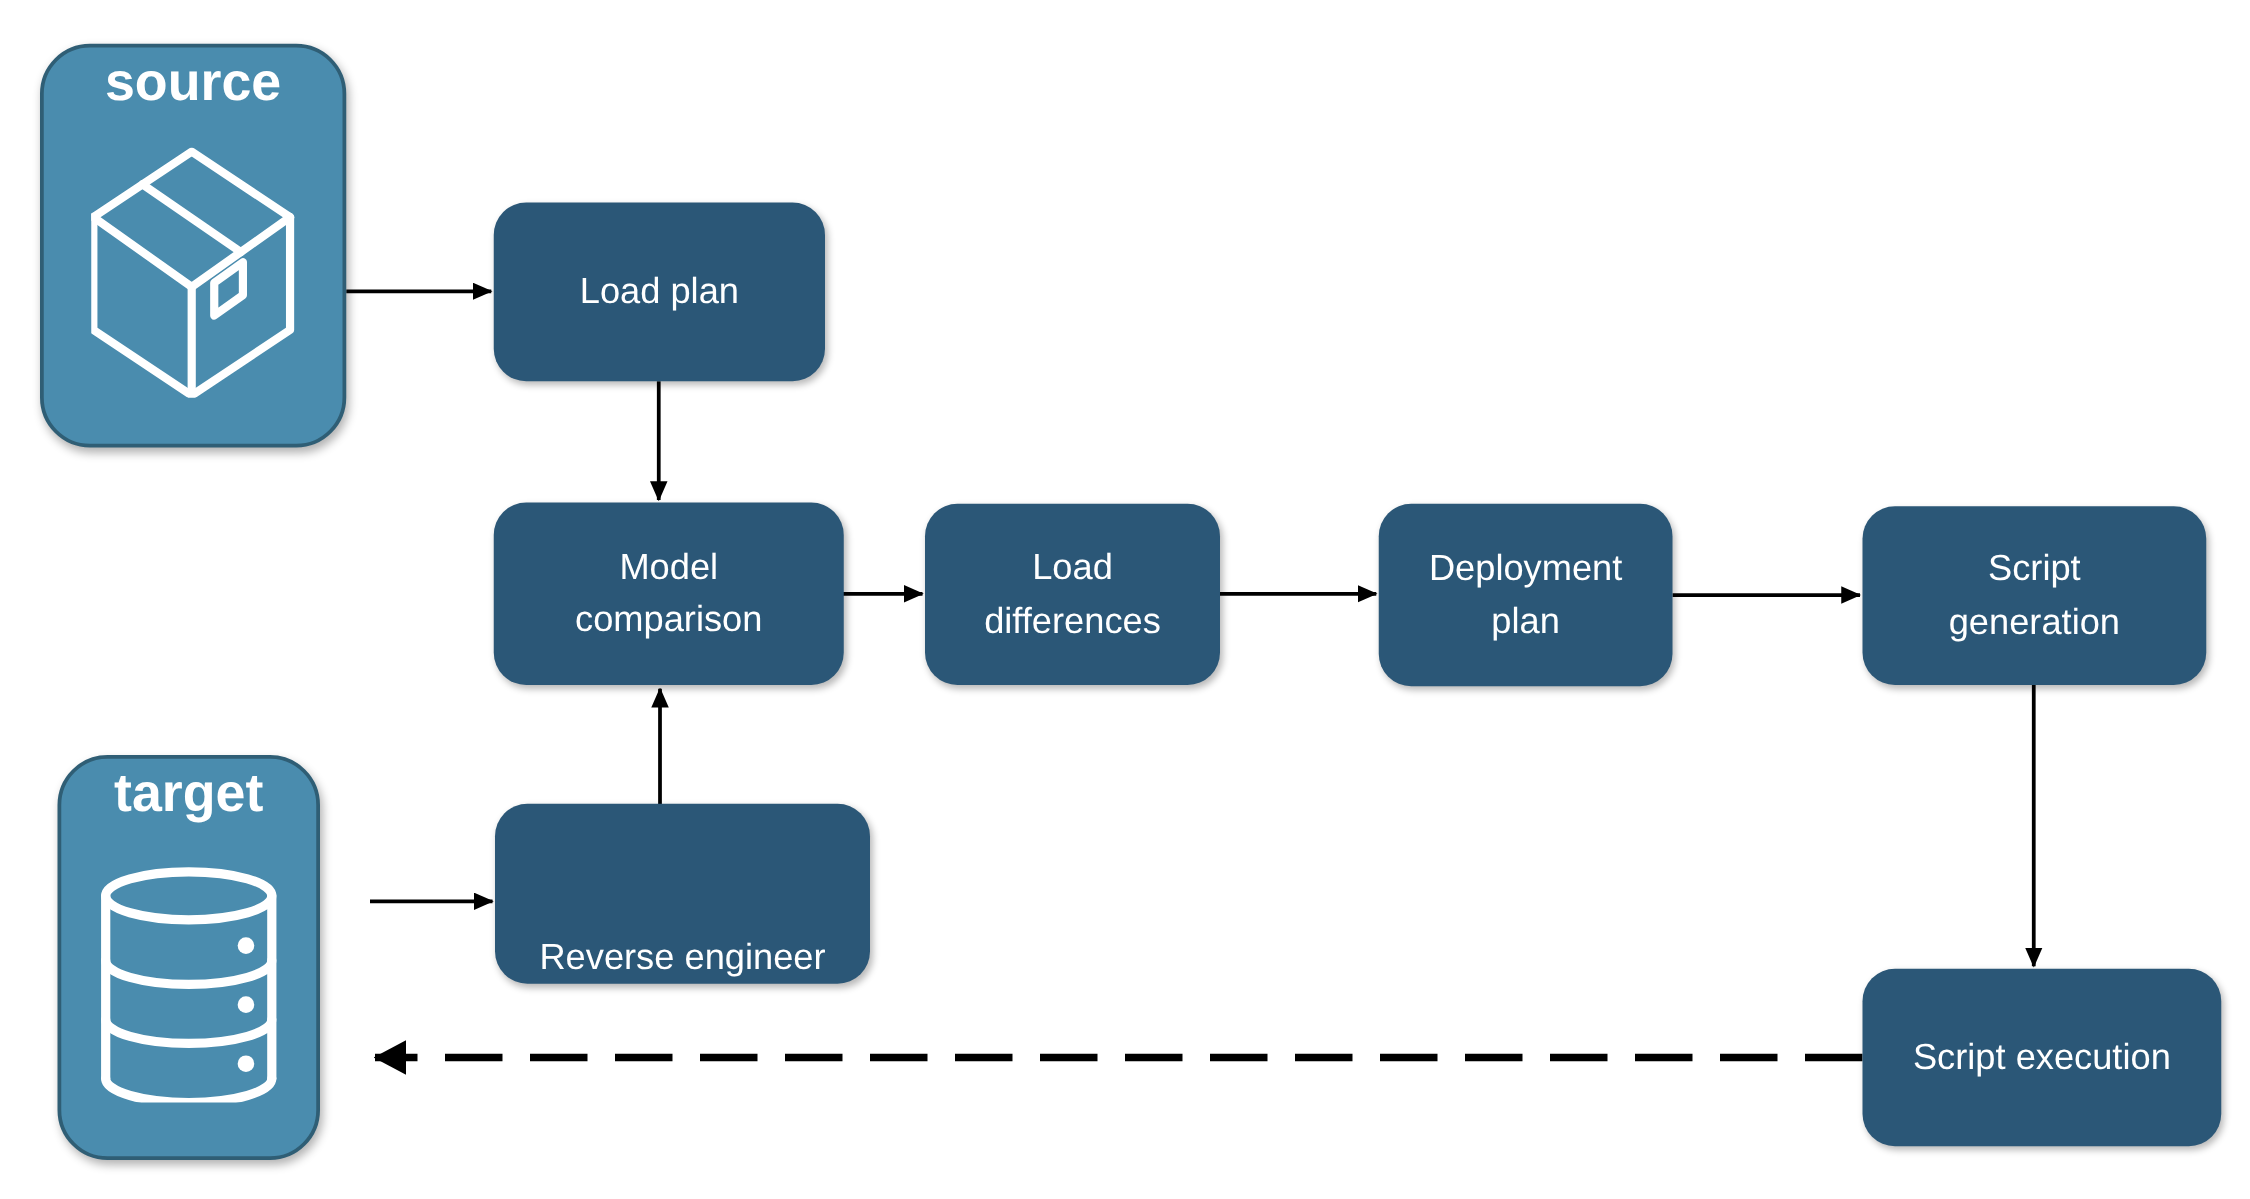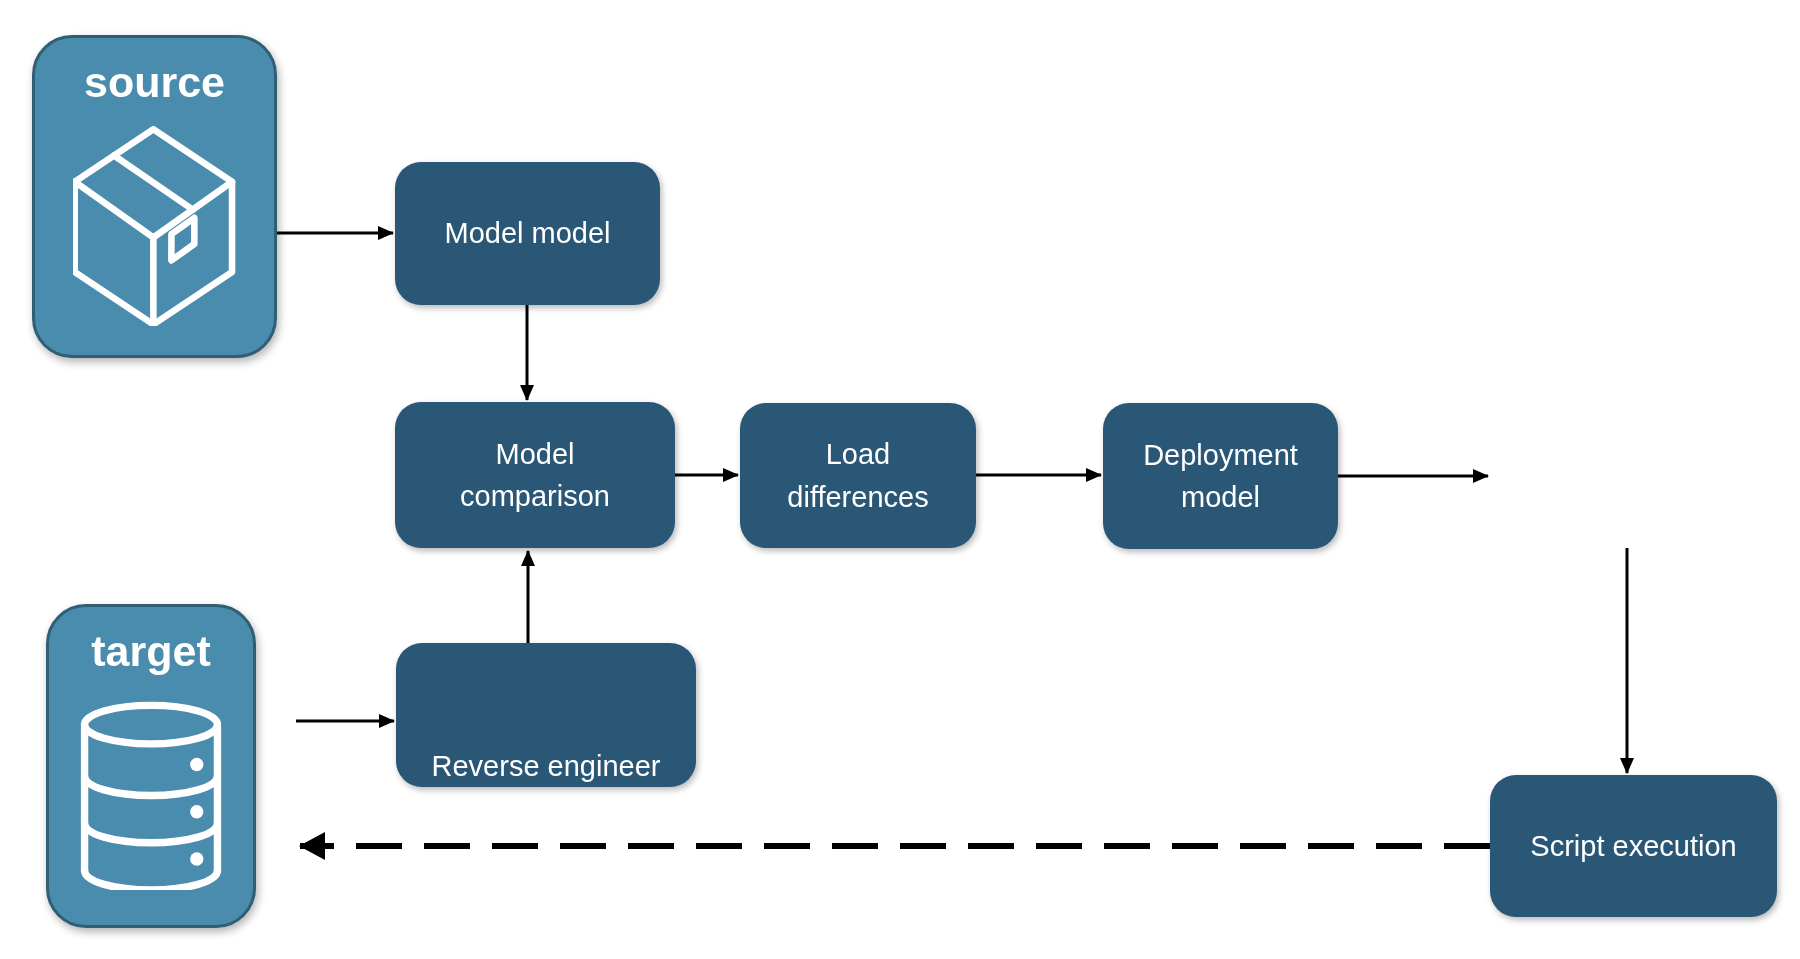--- a/index.html
+++ b/index.html
@@ -37,21 +37,21 @@
     background: var(--endpoint-fill, #4A8CAE);
     border: 3px solid var(--endpoint-border, #2F5E75);
     border-radius: 40px;
     flex-direction: column;
     justify-content: flex-start;
     box-shadow: 2px 4px 8px rgba(0,0,0,0.30);
   }
   .endpoint-label {
     font-weight: bold;
     font-size: 43px;
-    margin-top: 20px;
+    margin-top: 4px;
   }
   .icon-wrap {
     flex: 1;
     width: 100%;
     display: flex;
     align-items: center;
     justify-content: center;
     margin-bottom: 10px;
   }
   svg.icon { display: block; }
@@ -114,35 +114,38 @@
         <path d="M5 83 A45 13 0 0 0 95 83" stroke-width="5"></path>
         <path d="M5 115 A45 13 0 0 0 95 115" stroke-width="5"></path>
         <circle cx="81" cy="43" r="4.5"></circle>
         <circle cx="81" cy="75" r="4.5"></circle>
         <circle cx="81" cy="107" r="4.5"></circle>
       </svg>
     </div>
   </div>
 
   <div class="node process" style="left:395px; top:162px; width:265px; height:143px;">
-    <span>Model model</span>
+    <span>Load plan</span>
   </div>
 
   <div class="node process" style="left:395px; top:402px; width:280px; height:146px;">
     <span>Model comparison</span>
   </div>
 
   <div class="node process" style="left:740px; top:403px; width:236px; height:145px;">
     <span>Load differences</span>
   </div>
 
   <div class="node process" style="left:1103px; top:403px; width:235px; height:146px;">
-    <span>Deployment model</span>
+    <span>Deployment plan</span>
   </div>
 
+  <div class="node process" style="left:1490px; top:405px; width:275px; height:143px;">
+    <span>Script generation</span>
+  </div>
 
   <div class="node process" style="left:396px; top:643px; width:300px; height:144px;align-items:flex-end;">
     <span>Reverse engineer</span>
   </div>
 
   <div class="node process" style="left:1490px; top:775px; width:287px; height:142px;">
     <span>Script execution</span>
   </div>
 
 </div>

